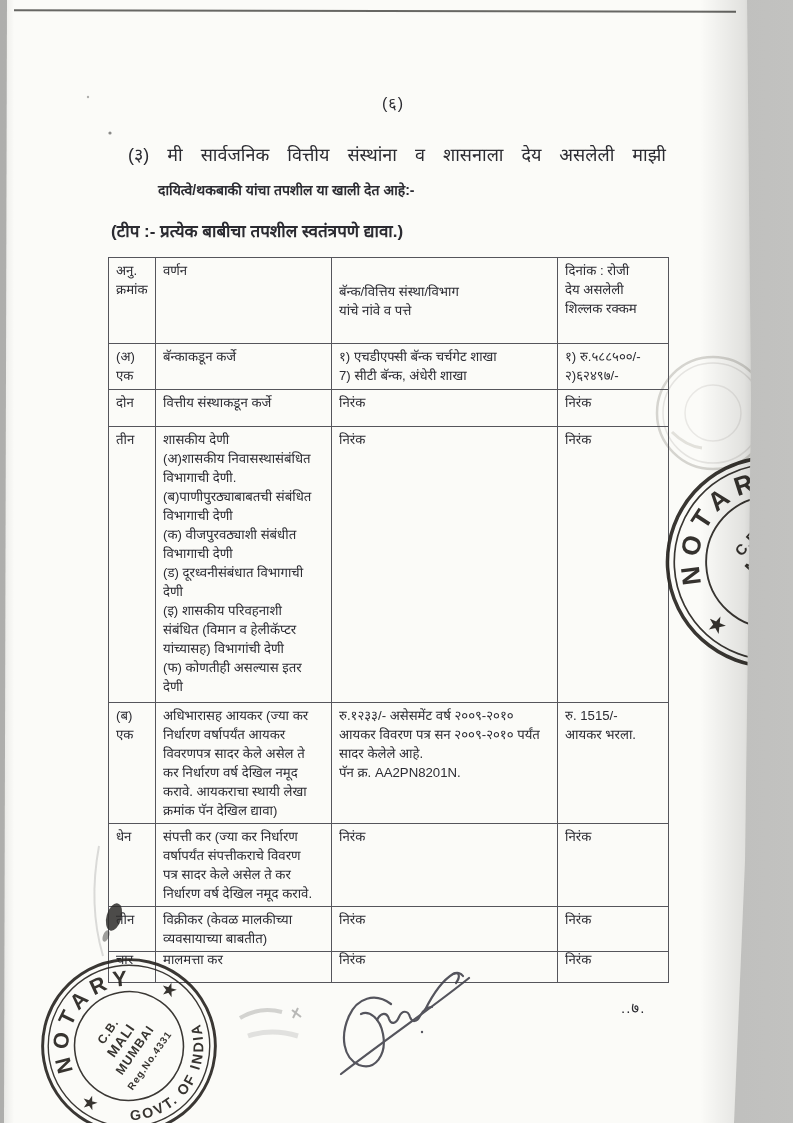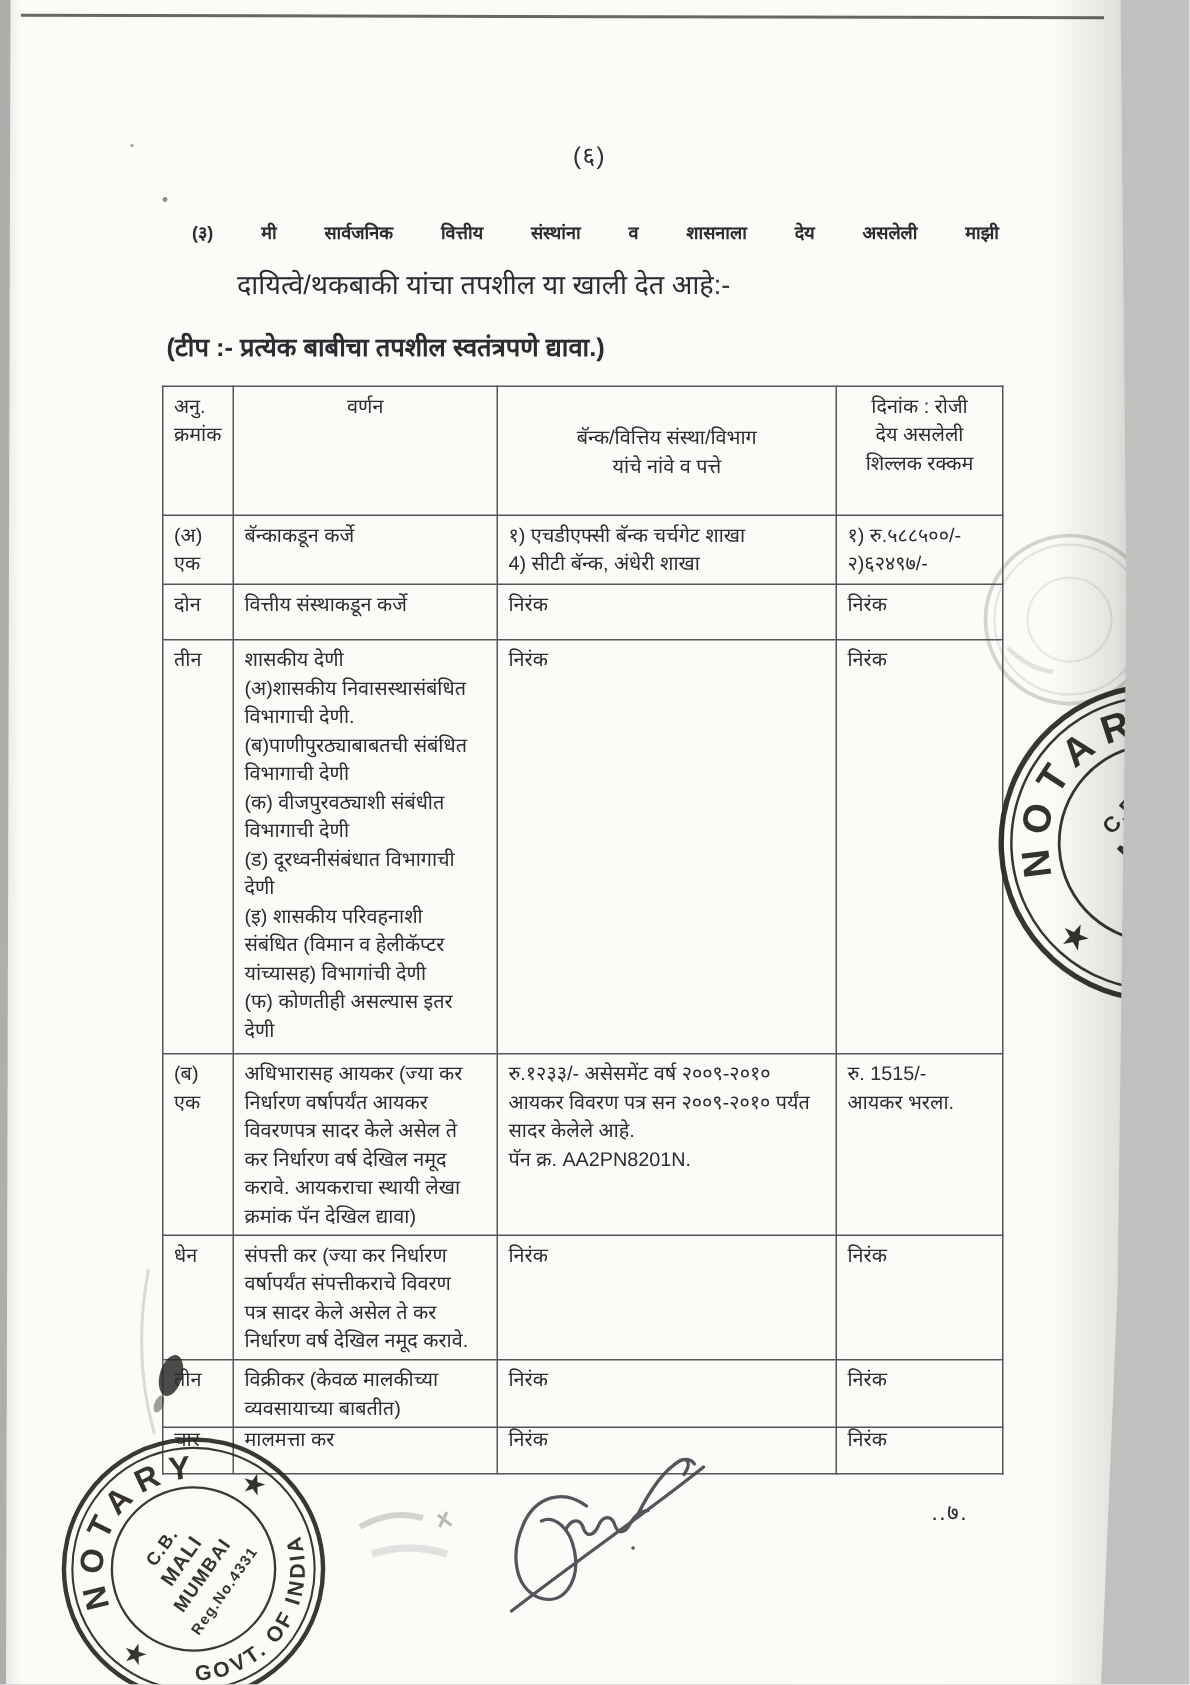--- a/index.html
+++ b/index.html
@@ -16,36 +16,36 @@
     clip-path:polygon(7px 0px,747px 0px,751px 400px,745px 860px,734px 1123px,4px 1123px);
   }
   .paper-left-shade{position:absolute;left:0;top:0;width:14px;height:1123px;
     background:linear-gradient(90deg,rgba(0,0,0,0.10),rgba(0,0,0,0));}
   .paper-right-shade{position:absolute;left:700px;top:0;width:52px;height:1123px;
     background:linear-gradient(90deg,rgba(0,0,0,0),rgba(0,0,0,0.10) 85%,rgba(0,0,0,0.16));}
   .top-edge{position:absolute;left:14px;top:10px;width:722px;height:0;
     border-top:2px solid rgba(62,62,58,0.78);transform:rotate(0.12deg);}
   .pos{position:absolute;}
   .pgnum-top{left:382px;top:92px;font-size:16px;letter-spacing:1px;}
-  .h1{left:128px;top:143px;width:538px;font-size:12px;font-weight:bold;
+  .h1{left:128px;top:143px;width:538px;font-size:18px;font-weight:normal;
       text-align:justify;text-align-last:justify;line-height:24px;}
-  .h2{left:158px;top:178px;font-size:18px;font-weight:normal;line-height:24px;}
+  .h2{left:158px;top:178px;font-size:14px;font-weight:bold;line-height:24px;}
   .note{left:111px;top:219px;font-size:17px;font-weight:bold;}
   .pgnum-bottom{left:621px;top:997px;font-size:15px;letter-spacing:1px;}
 
   table.doc{
     position:absolute;left:108px;top:257px;width:560px;
     border-collapse:collapse;table-layout:fixed;
     font-size:13.2px;line-height:19px;color:#2c2c33;
   }
   table.doc td{
     border:1.4px solid #55555b;vertical-align:top;
     padding:3px 7px;white-space:pre-line;overflow:hidden;
   }
-  td.hdr{text-align:center;}
+  td.hdr{text-align:left;}
   td.hdr.left{text-align:left;}
   td.hdr.pad-top{padding-top:24px;}
   tr.r-head{height:86px;} tr.r1{height:46px;} tr.r2{height:37px;}
   tr.r3{height:276px;} tr.r4{height:119px;} tr.r5{height:76px;margin-left:16px;}
   tr.r6{height:40px;} tr.r7{height:18px;}
   tr.r7 td{line-height:14px;padding-top:1px;padding-bottom:15px;}
 
   svg.stamp{position:absolute;pointer-events:none;}
   .stamp .ring{fill:none;stroke:#2a2723;}
   .stamp text{fill:#26231f;font-family:"Liberation Sans",sans-serif;font-weight:bold;}
@@ -95,21 +95,21 @@
 यांचे नांवे व पत्ते</td>
         <td class="hdr">दिनांक : रोजी
 देय असलेली
 शिल्लक रक्कम</td>
       </tr>
       <tr class="r1">
         <td>(अ)
 एक</td>
         <td>बॅन्काकडून कर्जे</td>
         <td>१) एचडीएफ्सी बॅन्क चर्चगेट शाखा
-4) सीटी बॅन्क, अंधेरी शाखा</td>
+7) सीटी बॅन्क, अंधेरी शाखा</td>
         <td>१) रु.५८८५००/-
 २)६२४९७/-</td>
       </tr>
       <tr class="r2">
         <td>दोन</td>
         <td>वित्तीय संस्थाकडून कर्जे</td>
         <td>निरंक</td>
         <td>निरंक</td>
       </tr>
       <tr class="r3">

